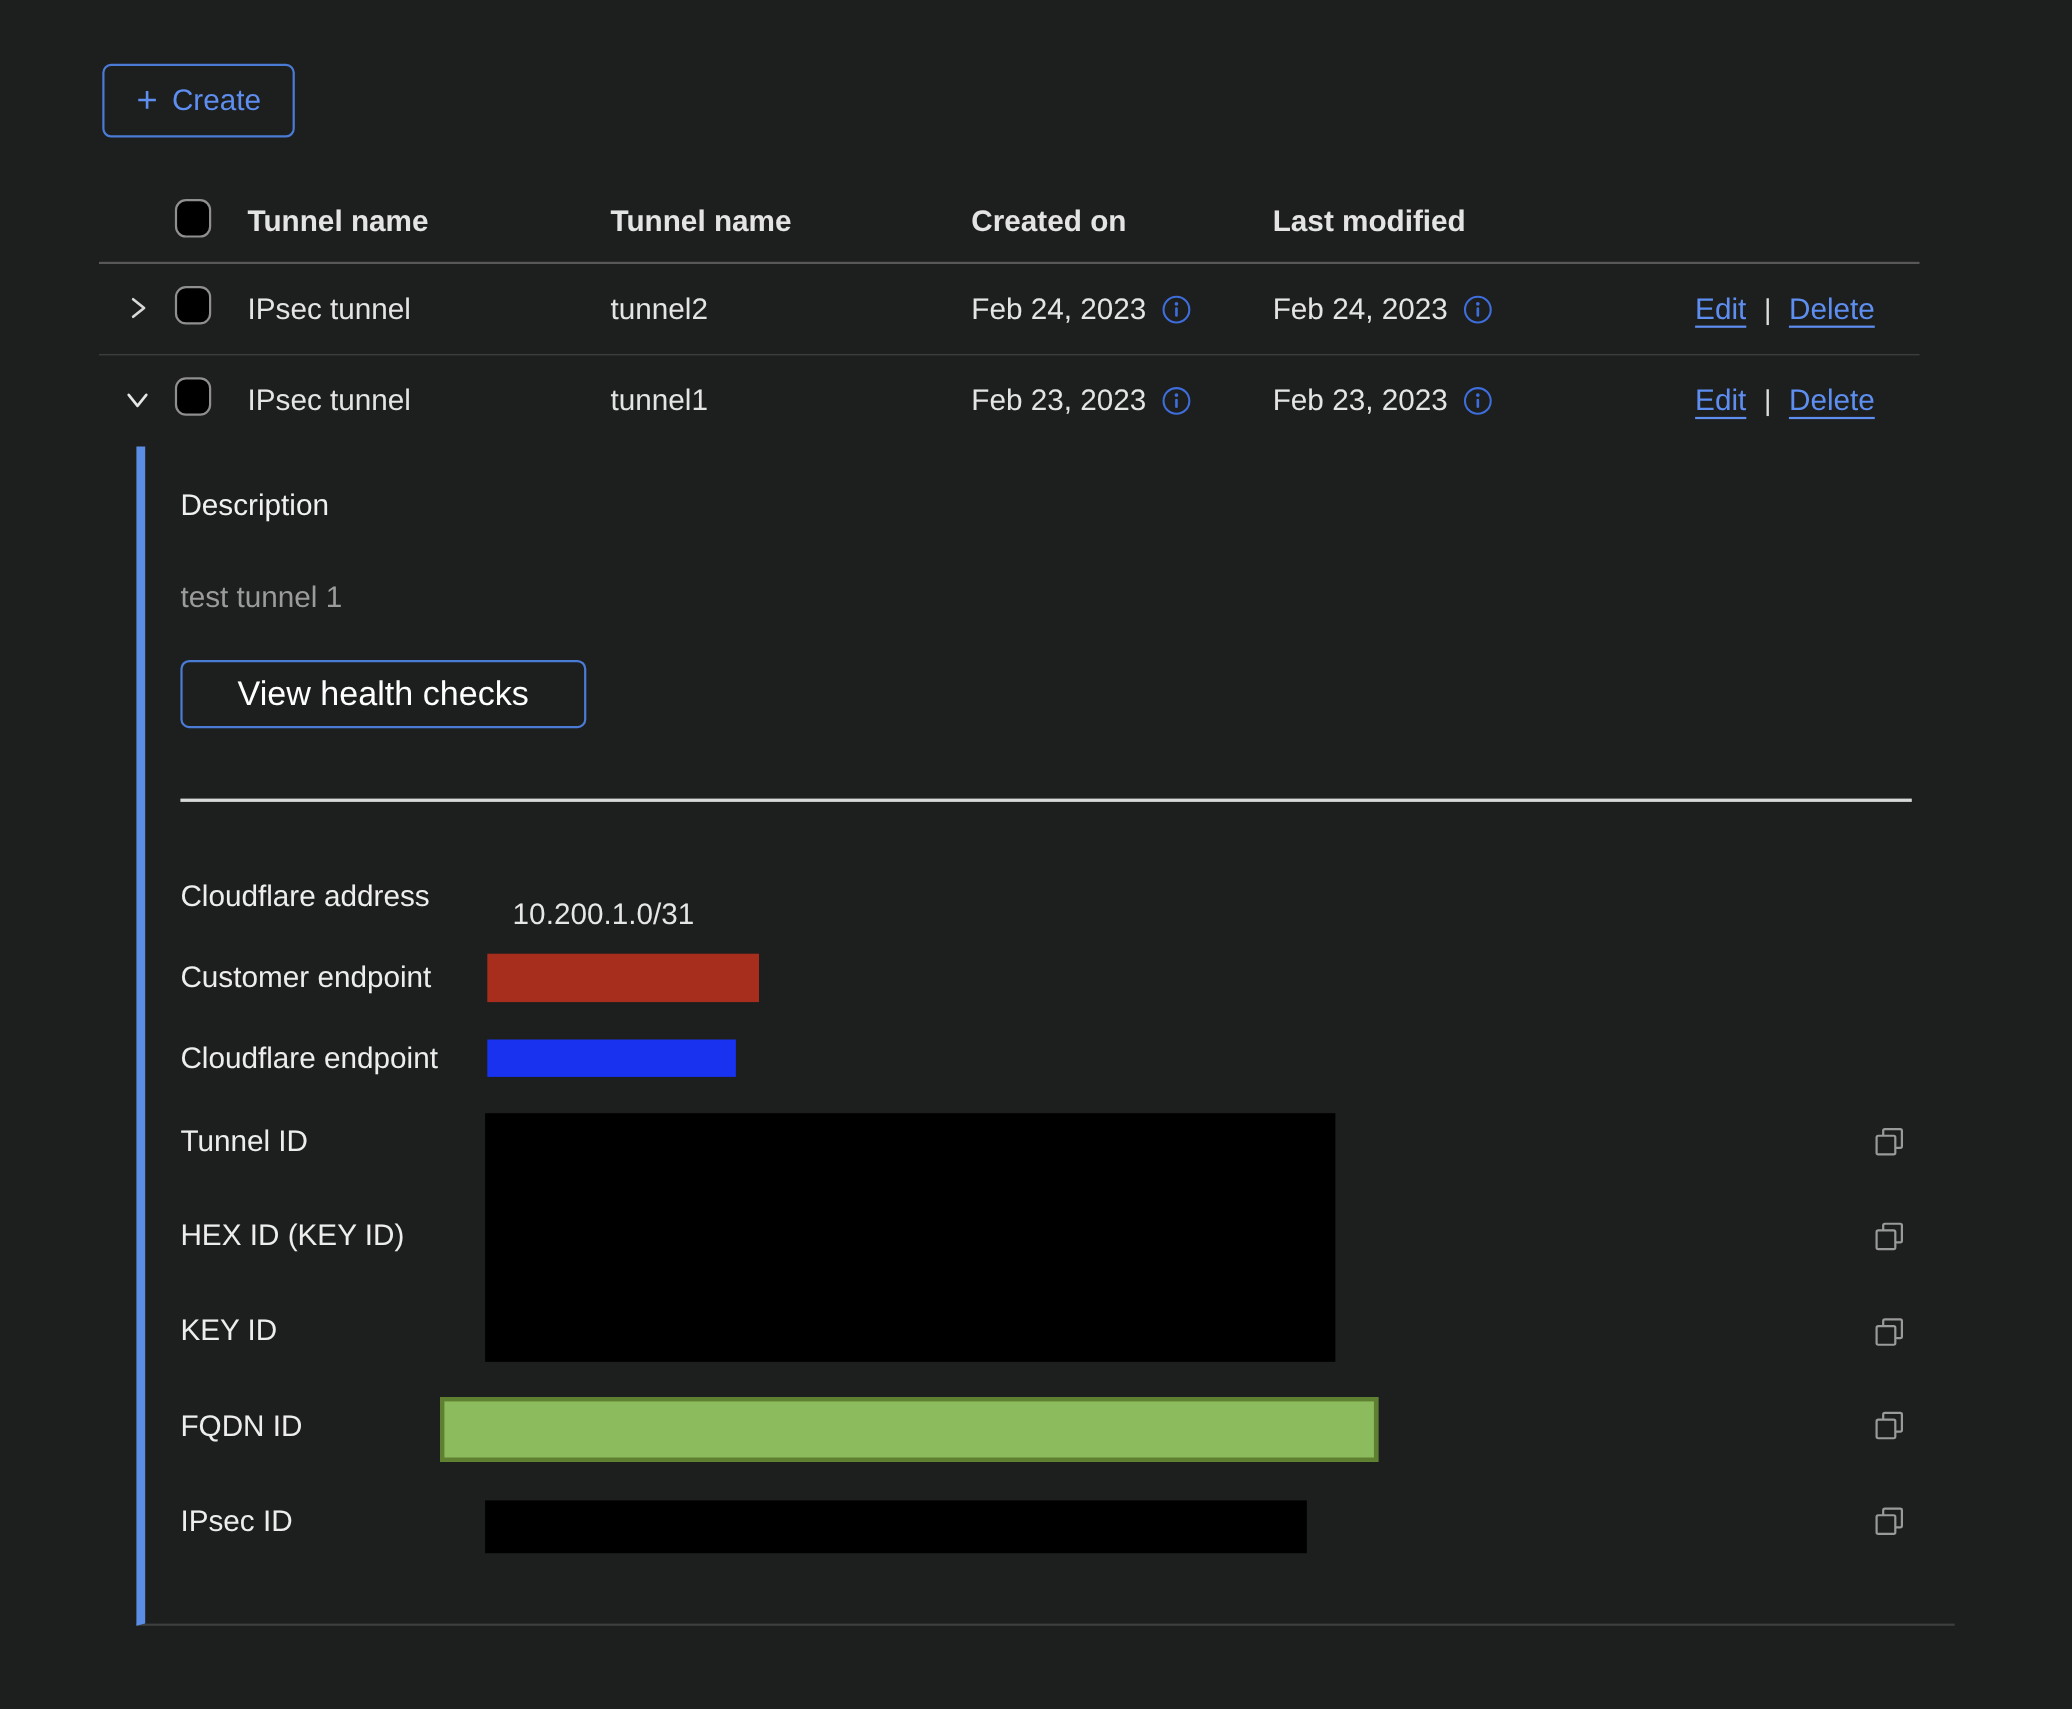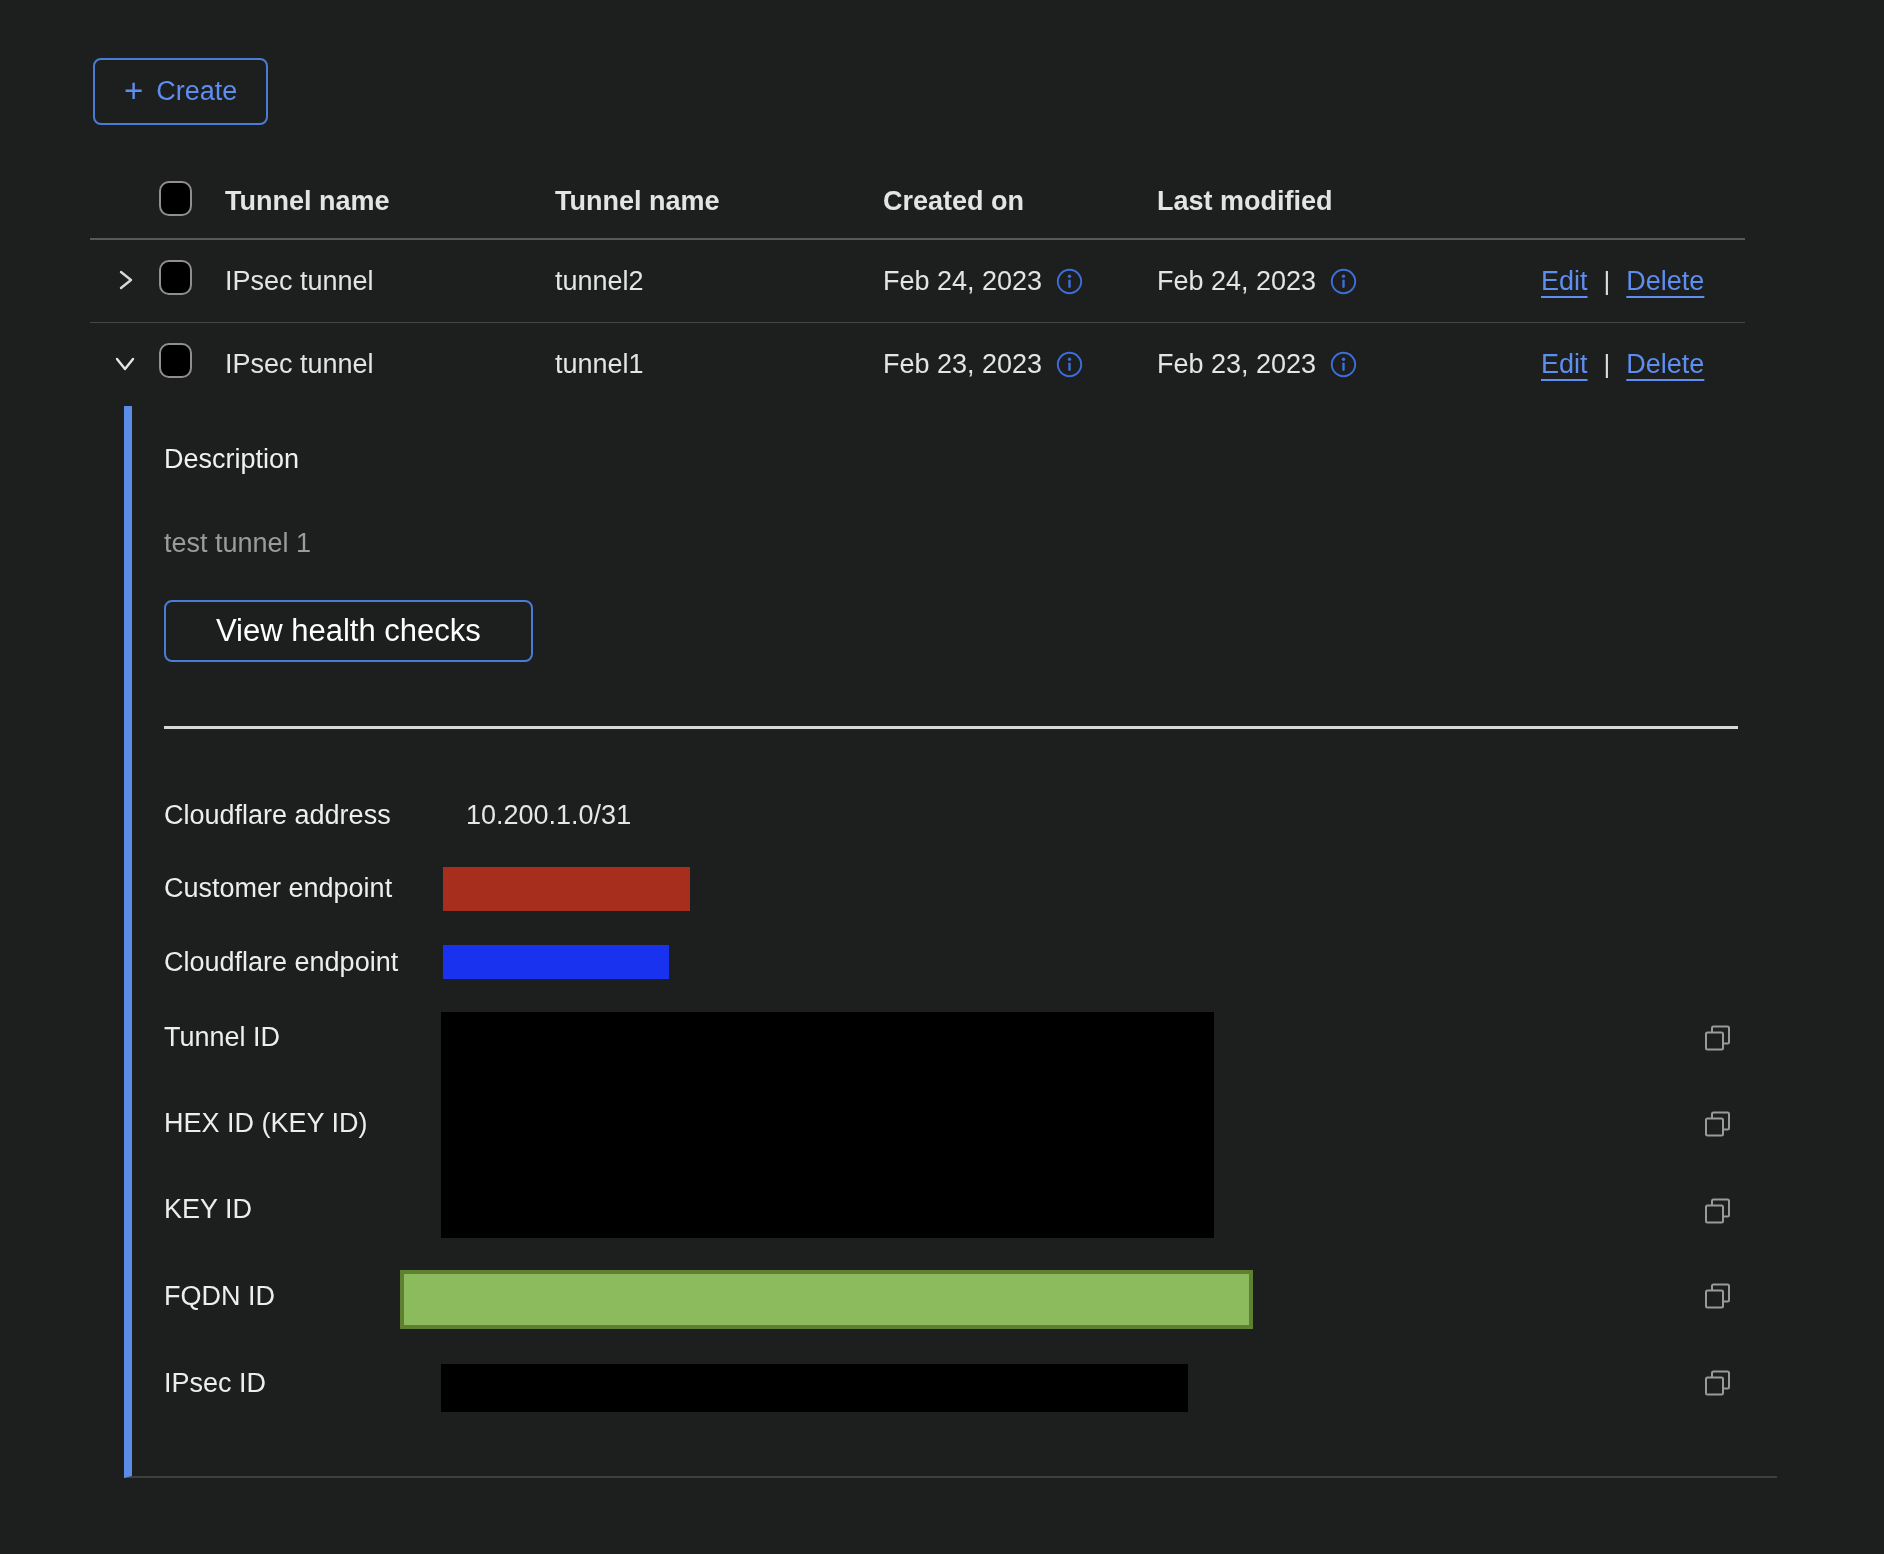--- a/index.html
+++ b/index.html
@@ -59,21 +59,21 @@
   .desc-value { position:absolute; left:32px; top:122px; font-size:27px; color:#9b9b9b; }
   .health-btn {
     position:absolute; left:32px; top:194px; height:62px; padding:0 50px;
     background:transparent; border:2px solid #4a7cd6; border-radius:8px;
     color:#ffffff; font-size:31px; font-family:inherit; cursor:pointer;
   }
   .divider-white { position:absolute; left:32px; top:320px; width:1574px; height:3px; background:#d8d8d8; }
 
   .f-label { position:absolute; left:32px; font-size:27px; color:#ededed; white-space:nowrap; }
   .lbl-interface  { top:394px; }
-  .val-interface  { position:absolute; left:334px; top:394px; font-size:27px; color:#e6e6e6; }
+  .val-interface  { position:absolute; left:334px; top:410px; font-size:27px; color:#e6e6e6; }
   .lbl-customer   { top:467px; }
   .lbl-cloudflare { top:541px; }
   .lbl-tunnel-id  { top:616px; }
   .lbl-hex-id     { top:702px; }
   .lbl-key-id     { top:788px; }
   .lbl-fqdn       { top:875px; }
   .lbl-user       { top:962px; }
 
   .redact { position:absolute; }
   .red-customer   { left:311px; top:461px; width:247px; height:44px; }

